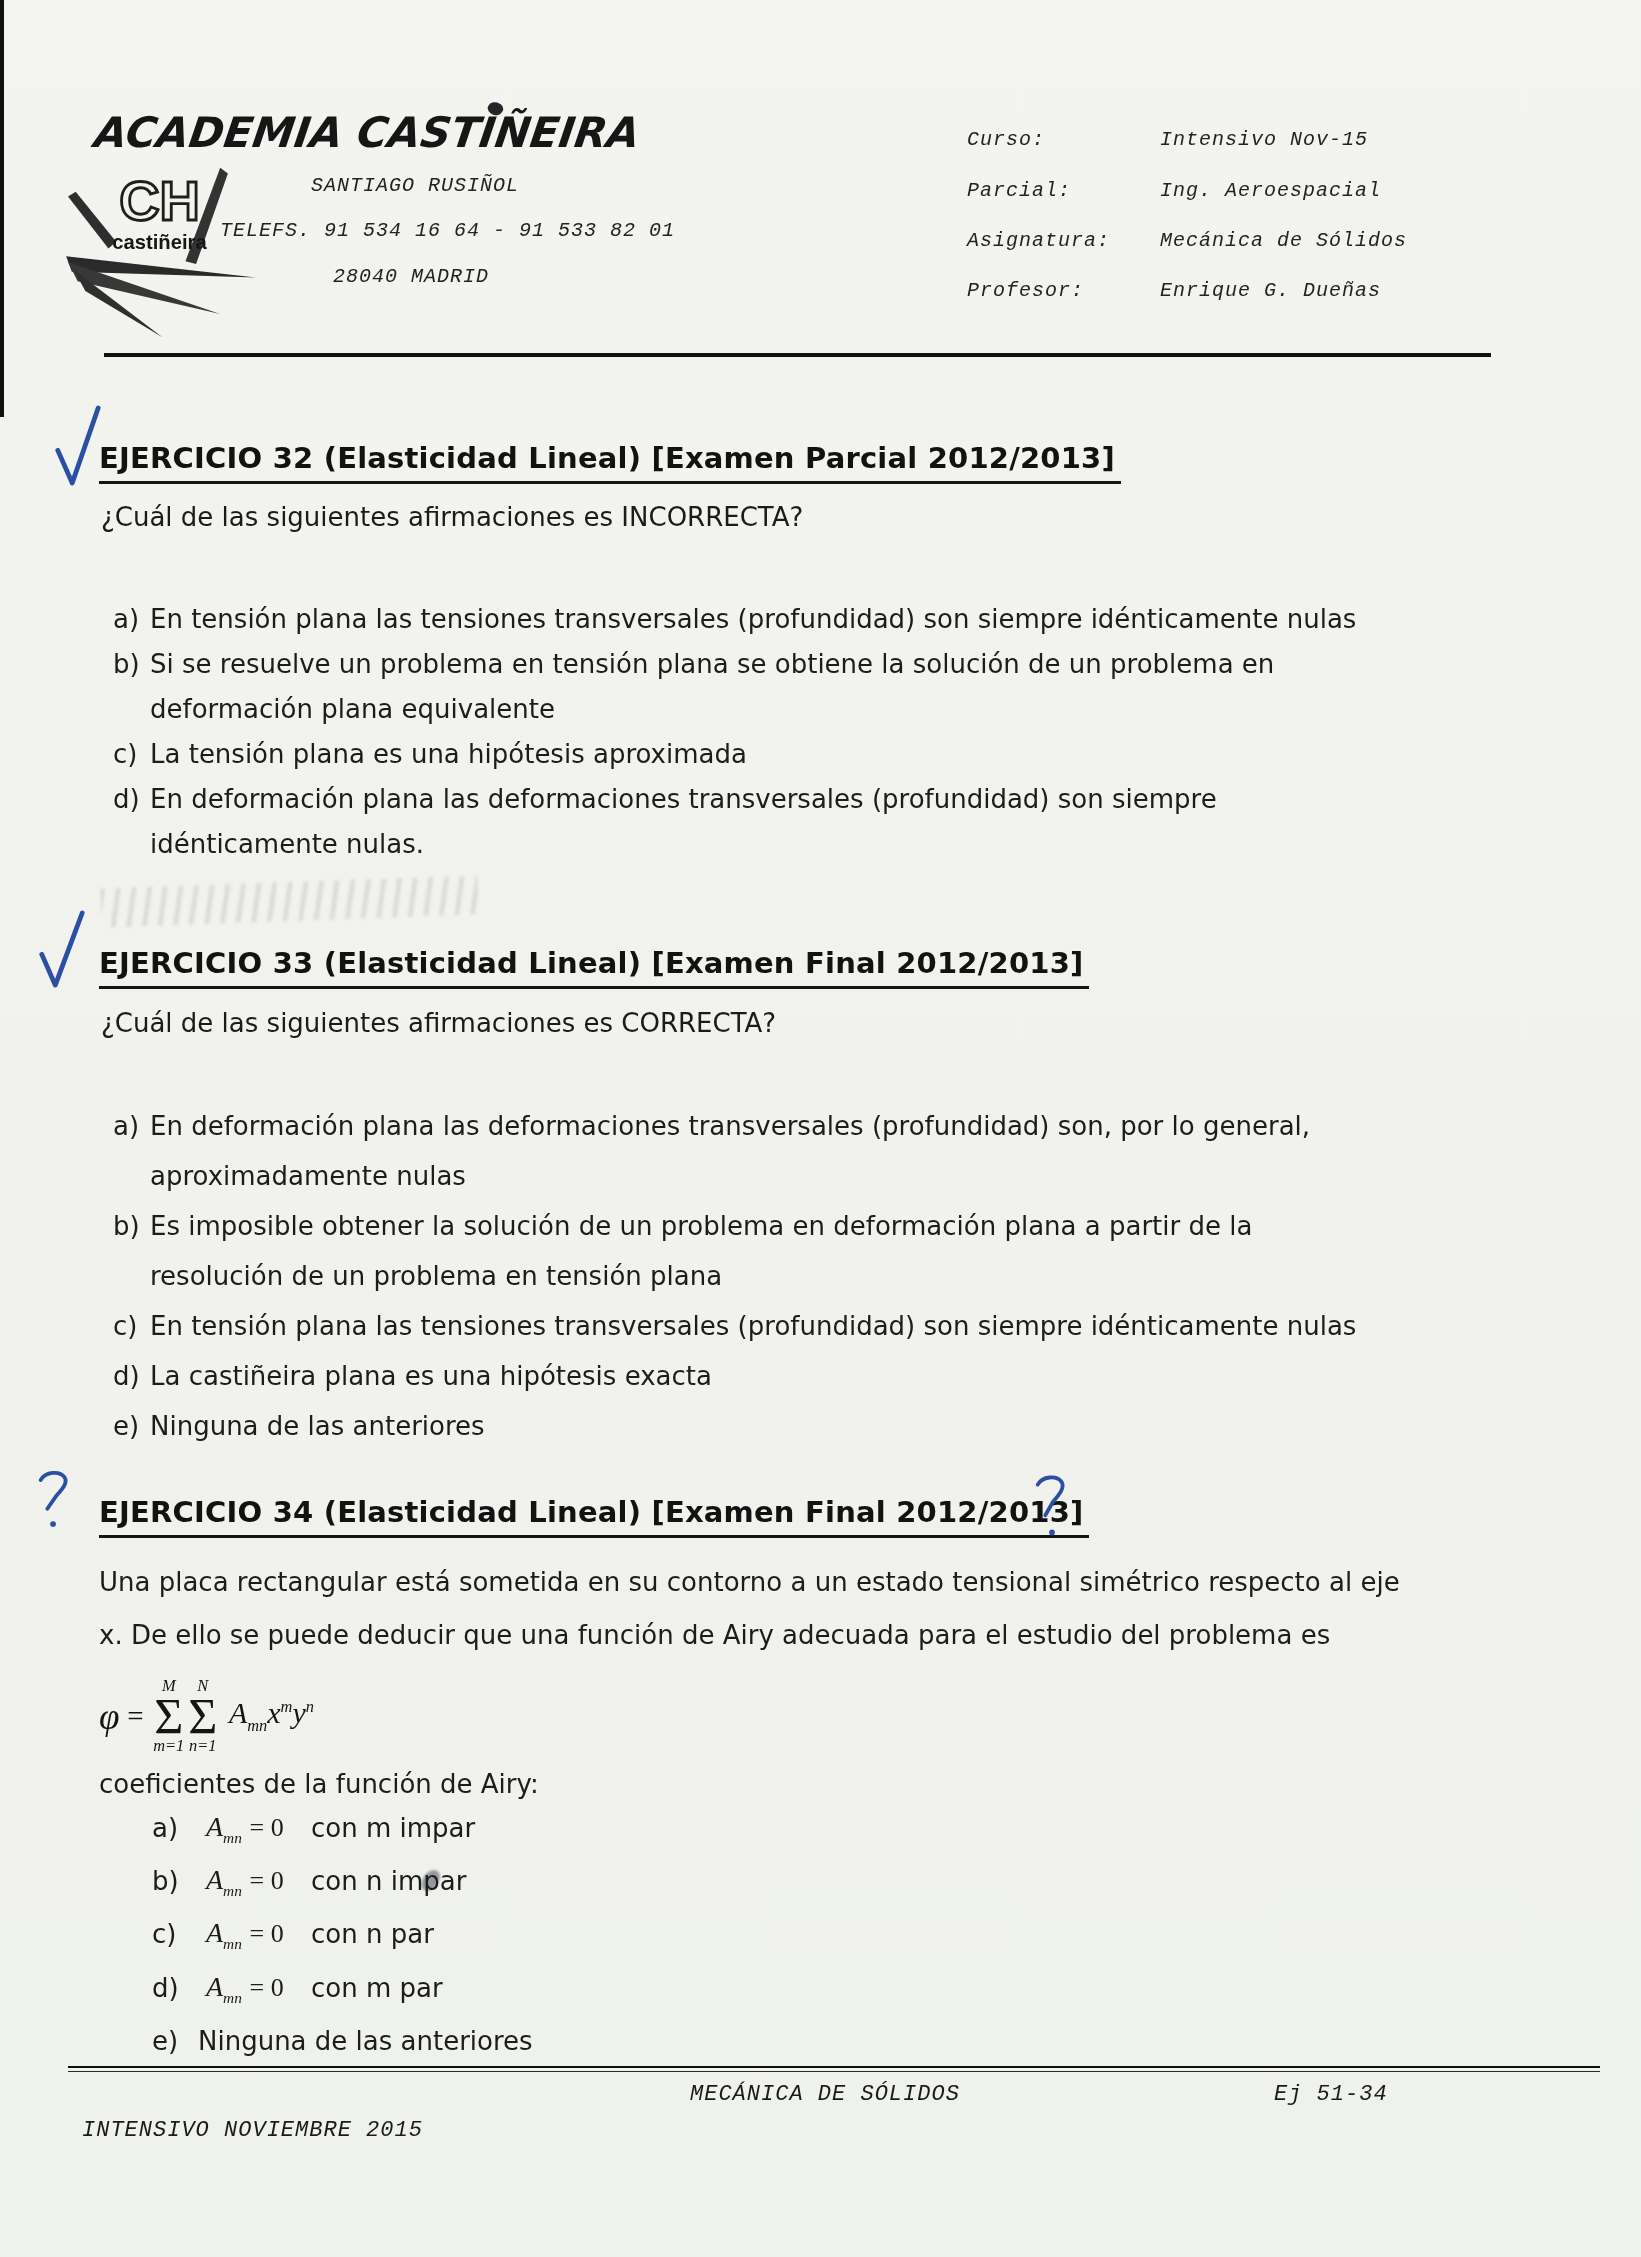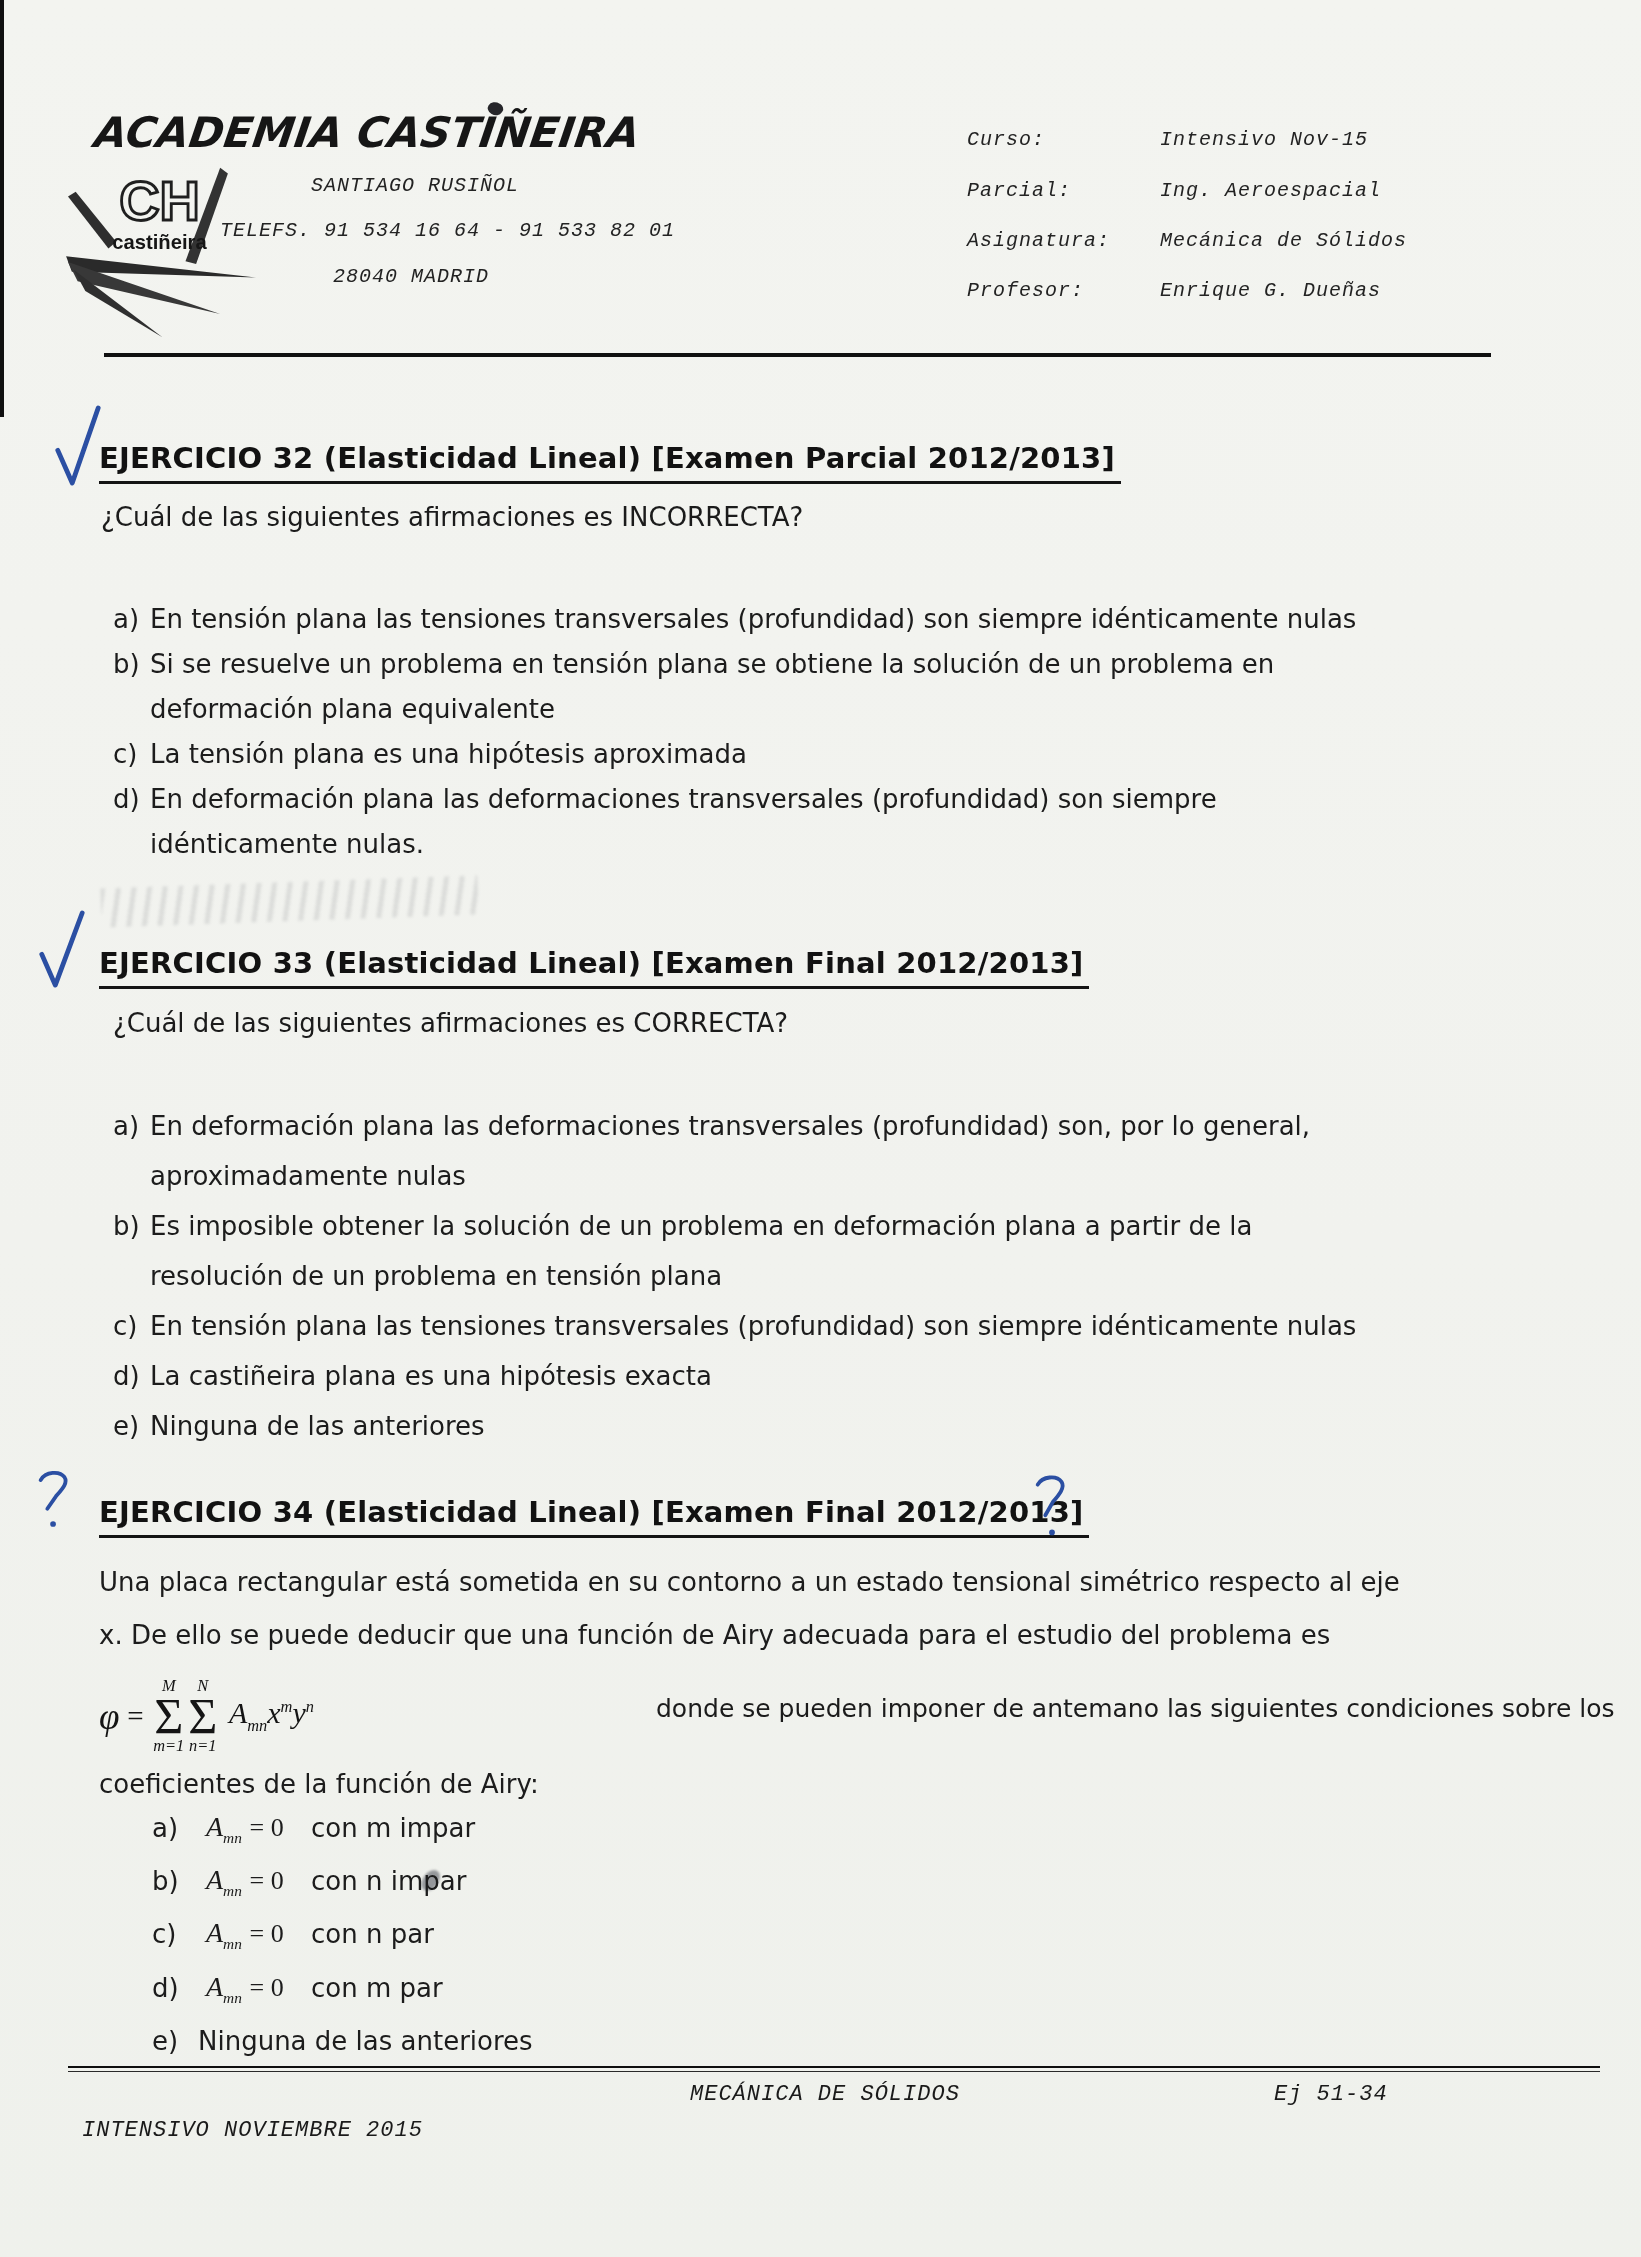--- a/index.html
+++ b/index.html
@@ -131,21 +131,21 @@
 idénticamente nulas.</span>
         </li>
     </ul>
   </section>
 
   <section class="ex33">
     <svg class="check-svg" style="left:37px;top:908px;" width="50" height="85" viewBox="0 0 52 88">
       <path d="M5,48 L19,80 L47,5" fill="none" stroke="#2b4fa3" stroke-width="5" stroke-linecap="round" stroke-linejoin="round"></path>
     </svg>
     <h2 class="ex-title" style="left:99px;top:922px;">EJERCICIO 33 (Elasticidad Lineal) [Examen Final 2012/2013]</h2>
-    <div class="question" style="left:113px;top:1008px;text-align:right;">¿Cuál de las siguientes afirmaciones es CORRECTA?</div>
+    <div class="question" style="left:101px;top:1008px;text-align:right;">¿Cuál de las siguientes afirmaciones es CORRECTA?</div>
     <ul class="opts" style="left:150px;top:1101px;">
       <li>
           <span class="opt-letter">a)</span>
           <span class="opt-text">En deformación plana las deformaciones transversales (profundidad) son, por lo general,
 aproximadamente nulas</span>
         </li>
       <li>
           <span class="opt-letter">b)</span>
           <span class="opt-text">Es imposible obtener la solución de un problema en deformación plana a partir de la
 resolución de un problema en tensión plana</span>
@@ -188,21 +188,20 @@
           <span class="sig">Σ</span>
           <span class="lim">m=1</span>
         </span>
         <span class="sum">
           <span class="lim">N</span>
           <span class="sig">Σ</span>
           <span class="lim">n=1</span>
         </span>
         <span class="term"><span>A</span><span class="t-sub">mn</span><span>x</span><span class="t-sup">m</span><span>y</span><span class="t-sup">n</span></span>
       </span>
-      <span class="after-formula">donde se pueden imponer de antemano las siguientes condiciones sobre los</span>
     </div>
 
     <div class="coef-line" style="left:99px;top:1769px;">coeficientes de la función de Airy:</div>
 
     <div class="opt34" style="left:0;top:1813px;width:1641px;">
       <span class="letter">a)</span>
       <span class="mform"><span class="m-var">A</span><span class="m-sub">mn</span><span class="m-eq">= 0</span></span>
       <span class="cond">con m impar</span>
     </div>
     <div class="opt34" style="left:0;top:1866px;width:1641px;">

